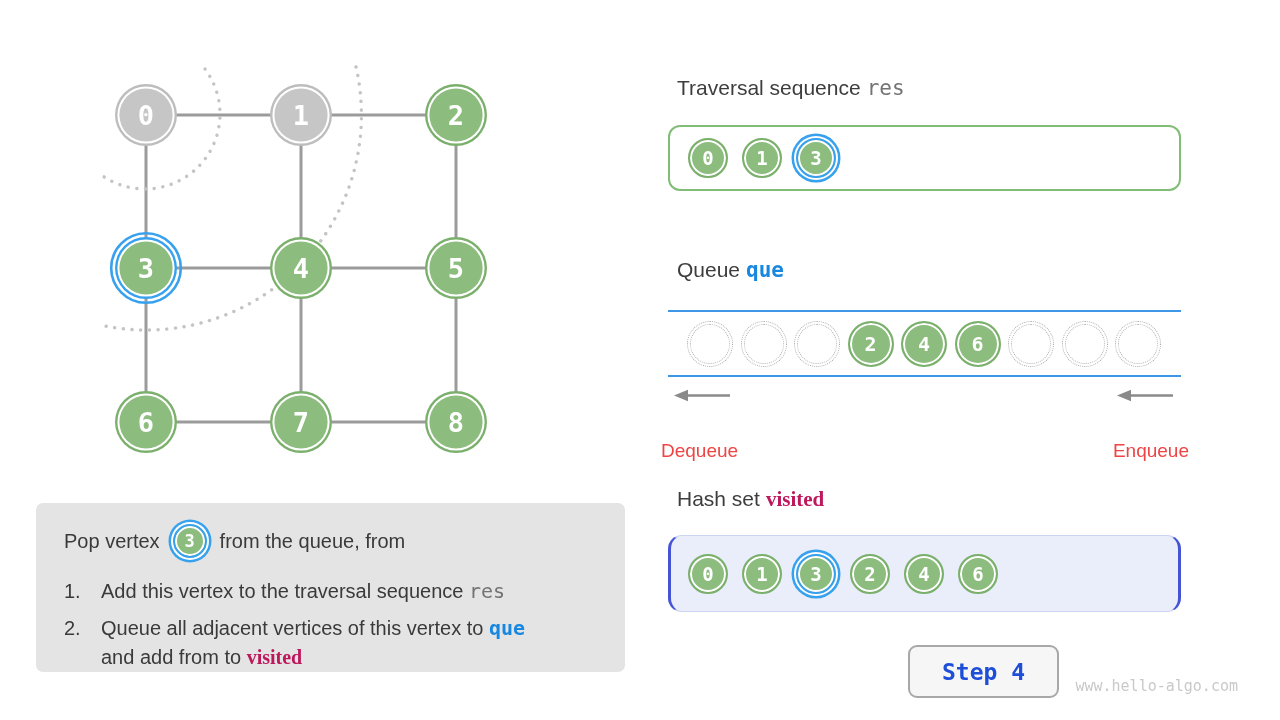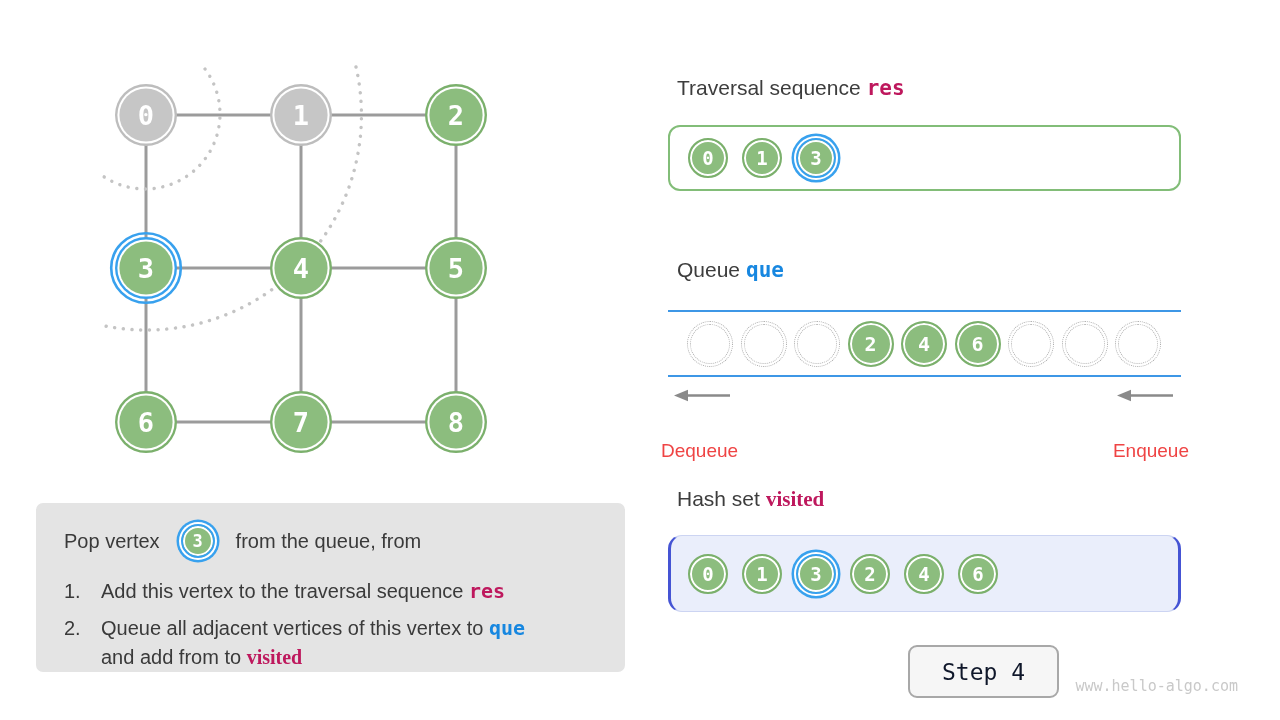--- a/index.html
+++ b/index.html
@@ -2,21 +2,21 @@
 <html><head>
 <meta charset="utf-8">
 <style>
   html,body{margin:0;padding:0;background:#fff;}
   .stage{position:relative;width:1280px;height:720px;background:#fff;overflow:hidden;
          font-family:"Liberation Sans",sans-serif;color:#3d3d3d;}
 
   
   .h{position:absolute;left:677px;font-size:21px;color:#3d3d3d;white-space:nowrap;}
   .code{font-family:"DejaVu Sans Mono",monospace;font-weight:bold;margin-left:6px;}
-  .code-green{color:#be185d;font-family:"DejaVu Sans Mono",monospace;font-weight:bold;}
+  .code-green{color:#737373;font-family:"DejaVu Sans Mono",monospace;font-weight:normal;}
   .code-blue{color:#1787e0;font-family:"DejaVu Sans Mono",monospace;font-weight:bold;}
   .code-indigo{color:#be185d;font-family:Liberation Serif, serif;font-weight:bold;}
 
   
   .dot{border-radius:50%;background:#8cbd7e;border:2px solid #7bb06c;
        box-shadow:inset 0 0 0 2px #fff;display:flex;align-items:center;justify-content:center;
        color:#fff;font-family:"DejaVu Sans Mono",monospace;font-weight:600;box-sizing:border-box;flex:none;}
   .d40{width:40px;height:40px;font-size:19px;}
   .d46{width:46px;height:46px;font-size:20px;}
   .d34{width:34px;height:34px;font-size:17px;}
@@ -34,28 +34,28 @@
   .queue-row{position:absolute;left:687px;top:321px;display:flex;gap:7.5px;}
   .slot-empty{width:46px;height:46px;border-radius:50%;border:1px dotted #a9a9a9;
               box-sizing:border-box;position:relative;flex:none;}
   .slot-empty::before{content:"";position:absolute;inset:2px;border-radius:50%;border:1px dotted #b3b3b3;}
   .arrow{position:absolute;}
   .qlabel{position:absolute;top:440px;font-size:19px;color:#ef4444;}
 
   
   .step-btn{position:absolute;left:908px;top:645px;width:147px;height:49px;background:#f6f6f6;
             border:2px solid #a8a8a8;border-radius:9px;display:flex;align-items:center;justify-content:center;
-            font-family:"DejaVu Sans Mono",monospace;font-weight:normal;font-size:23px;color:#0f172a;cursor:pointer;}
+            font-family:"DejaVu Sans Mono",monospace;font-weight:bold;font-size:23px;color:#1d4ed8;cursor:pointer;}
   .watermark{position:absolute;right:42px;top:677px;font-family:"DejaVu Sans Mono",monospace;
              font-size:15px;color:#c9c9c9;}
 
   
   .exp-box{position:absolute;left:36px;top:503px;width:589px;height:169px;box-sizing:border-box;
            background:#e4e4e4;border-radius:7px;padding:15px 20px 0 28px;font-size:20px;color:#3a3a3a;}
-  .exp-intro{display:flex;align-items:center;gap:21px;height:46px;}
+  .exp-intro{display:flex;align-items:center;gap:13px;height:46px;}
   .exp-list{margin-top:13px;}
   .exp-item{display:flex;line-height:29px;margin-top:8px;}
   .exp-num{width:37px;flex:none;}
 </style>
 </head>
 <body>
 
 <div class="stage">
 
   <svg id="graph-svg" style="position:absolute;left:0;top:0;" width="640" height="500" viewBox="0 0 640 500">

